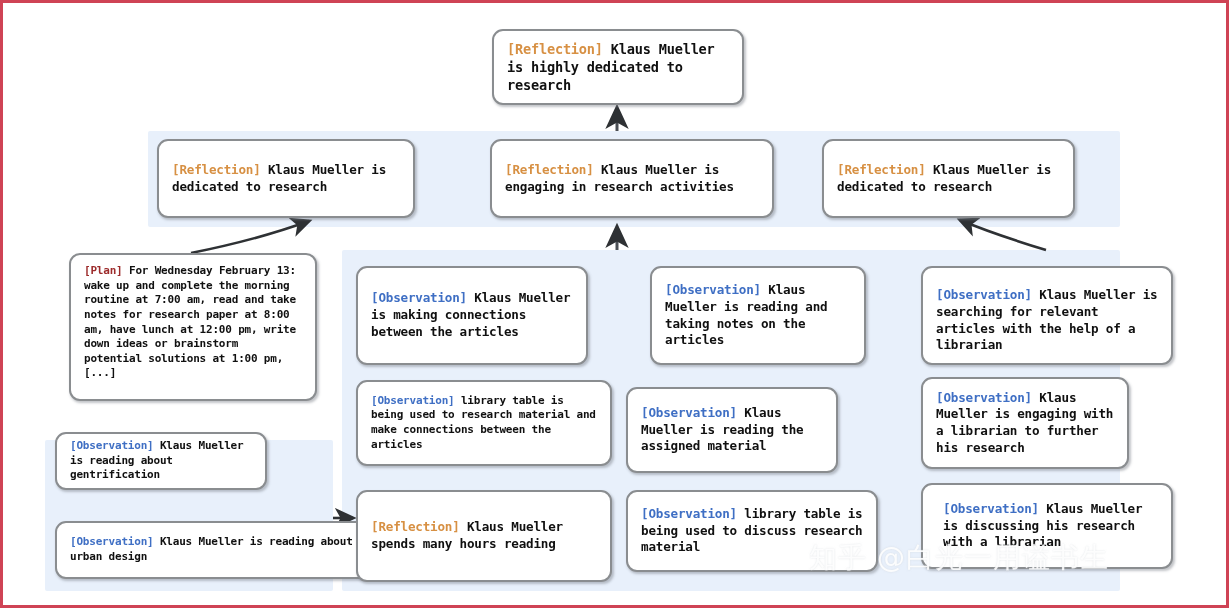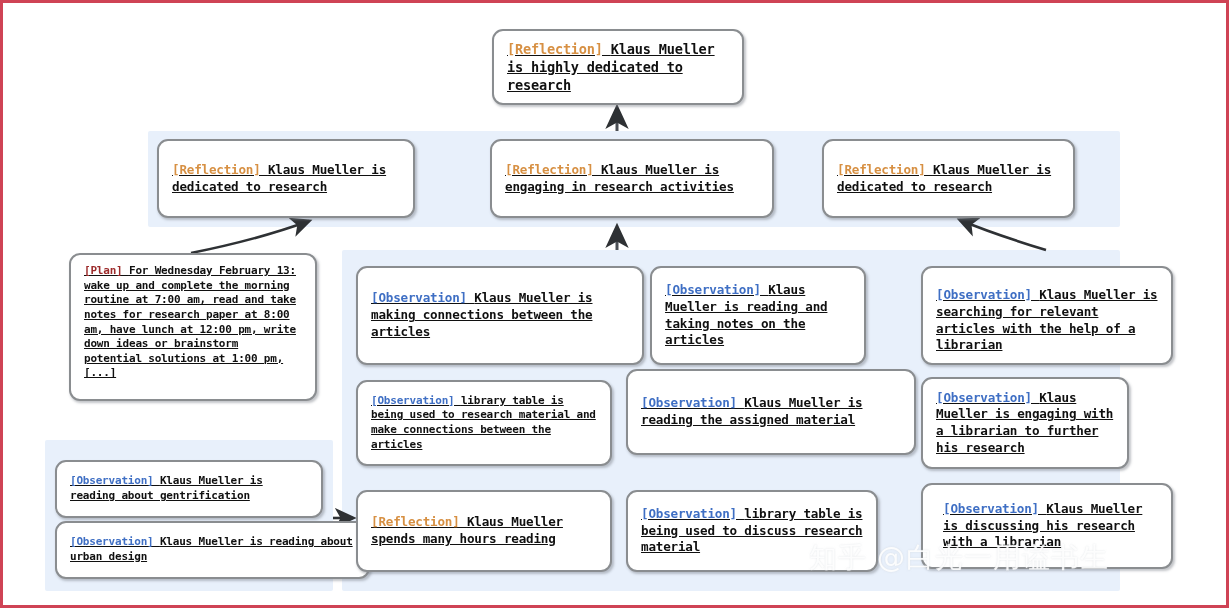--- a/index.html
+++ b/index.html
@@ -29,21 +29,20 @@
     border:2px solid #8a8d90;
     border-radius:11px;
     box-shadow:1.5px 2px 2.5px rgba(120,125,132,0.45);
     color:#101010;
     font-weight:bold;
     line-height:1.33;
     letter-spacing:-0.2px;
     padding:9px 13px;
     display:flex;
     align-items:center;
-    text-decoration:underline;
   }
   .card .txt{display:block;width:100%;}
   .tag-reflection{color:#d79043;font-weight:bold;}
   .tag-observation{color:#3f6fc4;font-weight:bold;}
   .tag-plan{color:#9c2b2b;font-weight:bold;}
   .fs14{font-size:13.6px;}
   .fs13{font-size:12.6px;}
   .fs11{font-size:11px;}
   svg.arrows{
     position:absolute;left:0;top:0;width:1229px;height:608px;
@@ -109,59 +108,59 @@
     </span>
   </div>
 
   <div class="card fs11" style="left:66px;top:250px;width:248px;height:148px;align-items:flex-start;">
     <span class="txt">
       <span class="tag-plan">[Plan] </span>
       <span>For Wednesday February 13: wake up and complete the morning routine at 7:00 am, read and take notes for research paper at 8:00 am, have lunch at 12:00 pm, write down ideas or brainstorm potential solutions at 1:00 pm, [...]</span>
     </span>
   </div>
 
-  <div class="card fs11" style="left:52px;top:457px;width:268px;height:58px;">
+  <div class="card fs11" style="left:52px;top:429px;width:212px;height:58px;">
     <span class="txt">
       <span class="tag-observation">[Observation] </span>
       <span>Klaus Mueller is reading about gentrification</span>
     </span>
   </div>
   <div class="card fs11" style="left:52px;top:518px;width:315px;height:58px;">
     <span class="txt">
       <span class="tag-observation">[Observation] </span>
       <span>Klaus Mueller is reading about urban design</span>
     </span>
   </div>
 
-  <div class="card fs13" style="left:353px;top:263px;width:288px;height:99px;">
+  <div class="card fs13" style="left:353px;top:263px;width:232px;height:99px;">
     <span class="txt">
       <span class="tag-observation">[Observation] </span>
       <span>Klaus Mueller is making connections between the articles</span>
     </span>
   </div>
   <div class="card fs11" style="left:353px;top:377px;width:256px;height:86px;">
     <span class="txt">
       <span class="tag-observation">[Observation] </span>
       <span>library table is being used to research material and make connections between the articles</span>
     </span>
   </div>
-  <div class="card fs13" style="left:353px;top:487px;width:256px;height:82px;">
+  <div class="card fs13" style="left:353px;top:487px;width:256px;height:92px;">
     <span class="txt">
       <span class="tag-reflection">[Reflection] </span>
       <span>Klaus Mueller spends many hours reading</span>
     </span>
   </div>
 
   <div class="card fs13" style="left:624px;top:263px;width:216px;height:99px;margin-left:23px;">
     <span class="txt">
       <span class="tag-observation">[Observation] </span>
       <span>Klaus Mueller is reading and taking notes on the articles</span>
     </span>
   </div>
-  <div class="card fs13" style="left:623px;top:366px;width:290px;height:86px;">
+  <div class="card fs13" style="left:623px;top:384px;width:212px;height:86px;">
     <span class="txt">
       <span class="tag-observation">[Observation] </span>
       <span>Klaus Mueller is reading the assigned material</span>
     </span>
   </div>
   <div class="card fs13" style="left:623px;top:487px;width:252px;height:82px;">
     <span class="txt">
       <span class="tag-observation">[Observation] </span>
       <span>library table is being used to discuss research material</span>
     </span>

